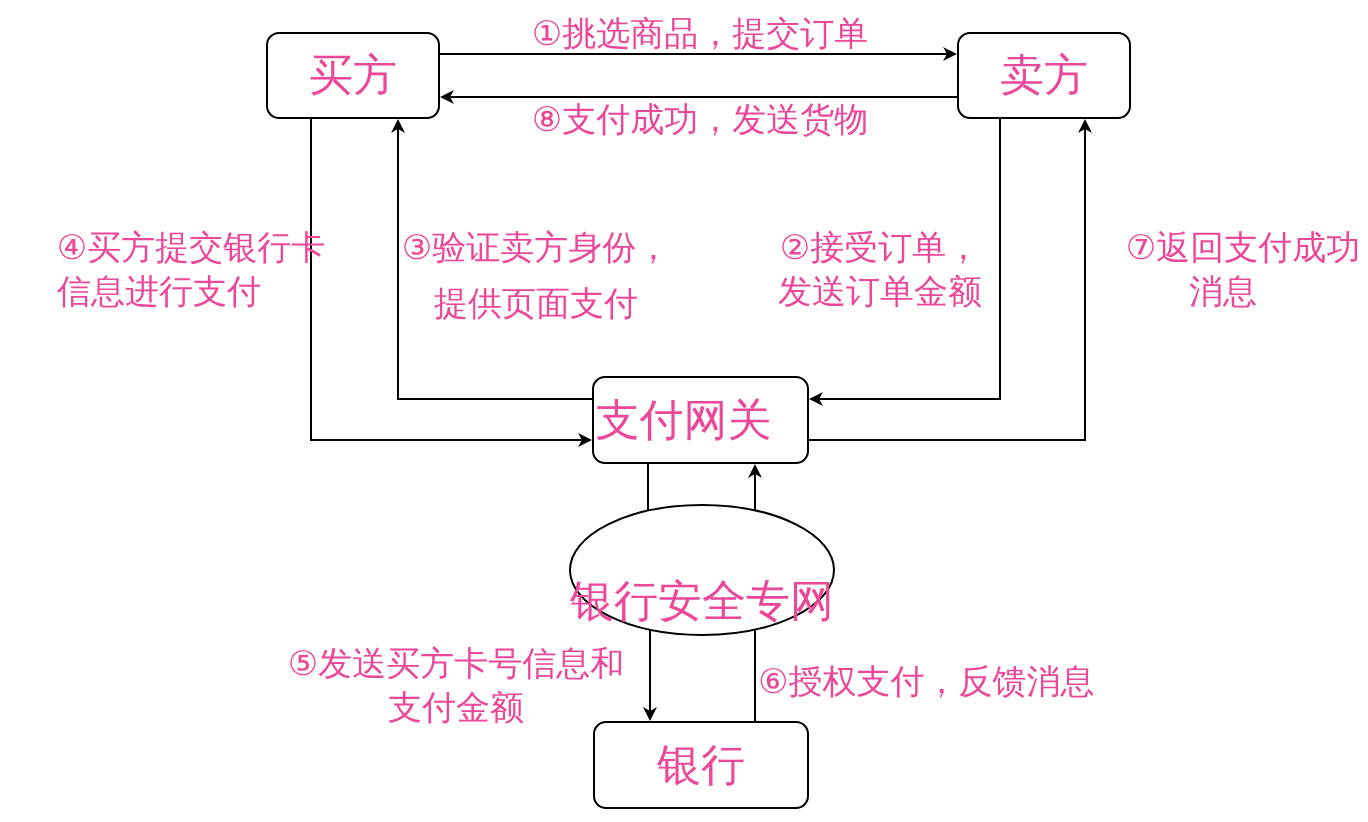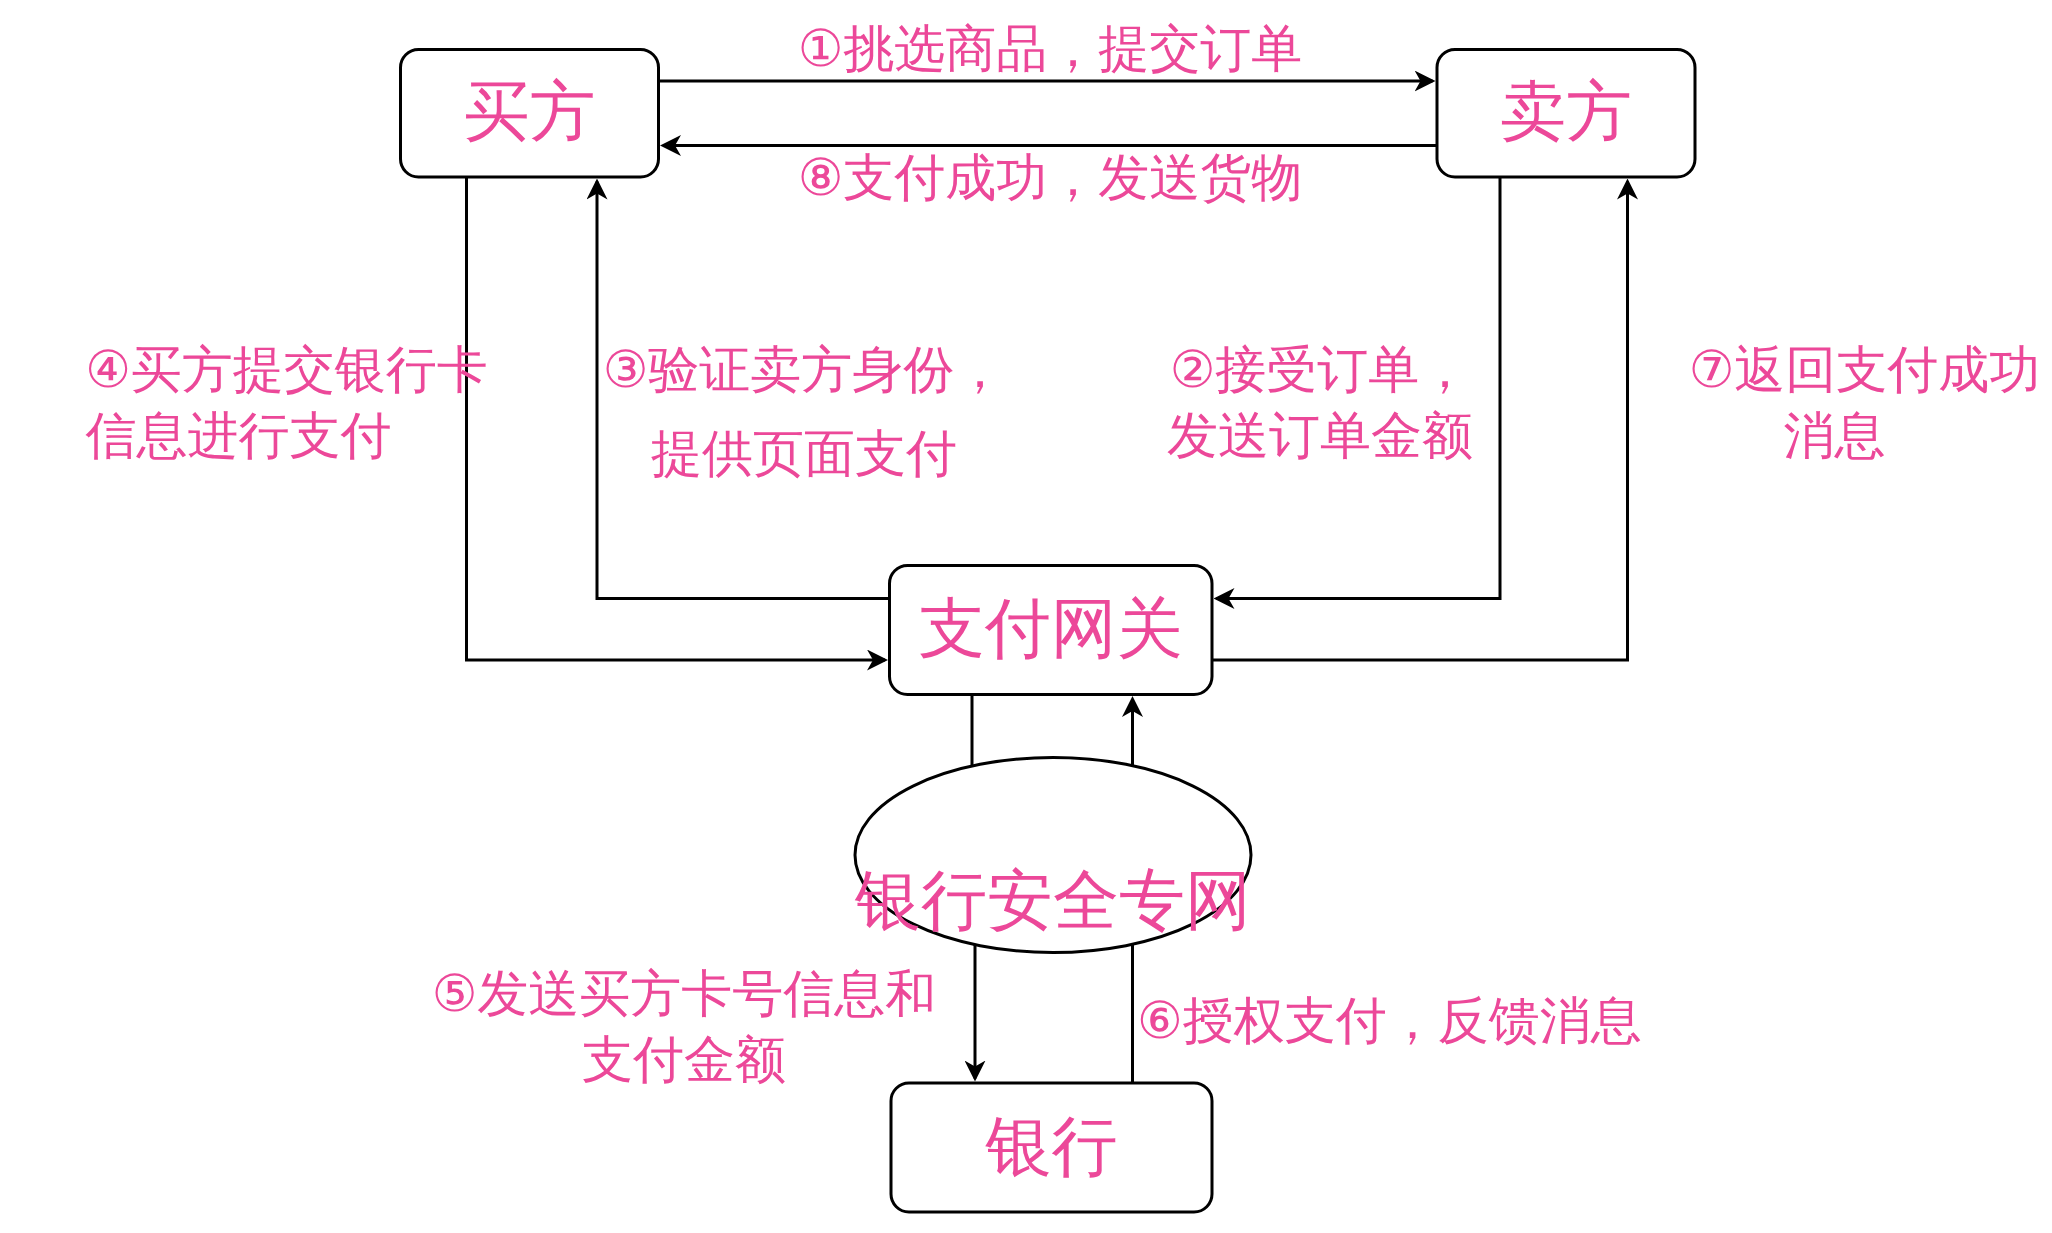--- a/index.html
+++ b/index.html
@@ -40,21 +40,21 @@
 
   <line x1="648" y1="463" x2="648" y2="511" stroke="#000" stroke-width="2"></line>
   <line x1="650" y1="630" x2="650" y2="719" stroke="#000" stroke-width="2" marker-end="url(#arr)"></line>
 
   <line x1="755" y1="722" x2="755" y2="630" stroke="#000" stroke-width="2"></line>
   <line x1="755" y1="511" x2="755" y2="466" stroke="#000" stroke-width="2" marker-end="url(#arr)"></line>
 </svg>
 
 <div class="lbl center node-text" style="left:267px; top:52px; width:172px;">买方</div>
 <div class="lbl center node-text" style="left:958px; top:52px; width:172px;">卖方</div>
-<div class="lbl center node-text" style="left:593px; top:397px; width:215px;">支付网关</div>
+<div class="lbl center node-text" style="left:576px; top:397px; width:215px;">支付网关</div>
 <div class="lbl center node-text" style="left:570px; top:547px; width:264px;margin-top:31px;">银行安全专网</div>
 <div class="lbl center node-text" style="left:594px; top:742px; width:214px;">银行</div>
 
 <div class="lbl center" style="left:460px; top:10px; width:480px;">①挑选商品，提交订单</div>
 <div class="lbl center" style="left:460px; top:96px; width:480px;">⑧支付成功，发送货物</div>
 
 <div class="lbl center" style="left:0px; top:224px; width:318px;margin-left:32px;">④买方提交银行卡</div>
 <div class="lbl center" style="left:0px; top:268px; width:318px;">信息进行支付</div>
 
 <div class="lbl center" style="left:396px; top:224px; width:280px;">③验证卖方身份，</div>

